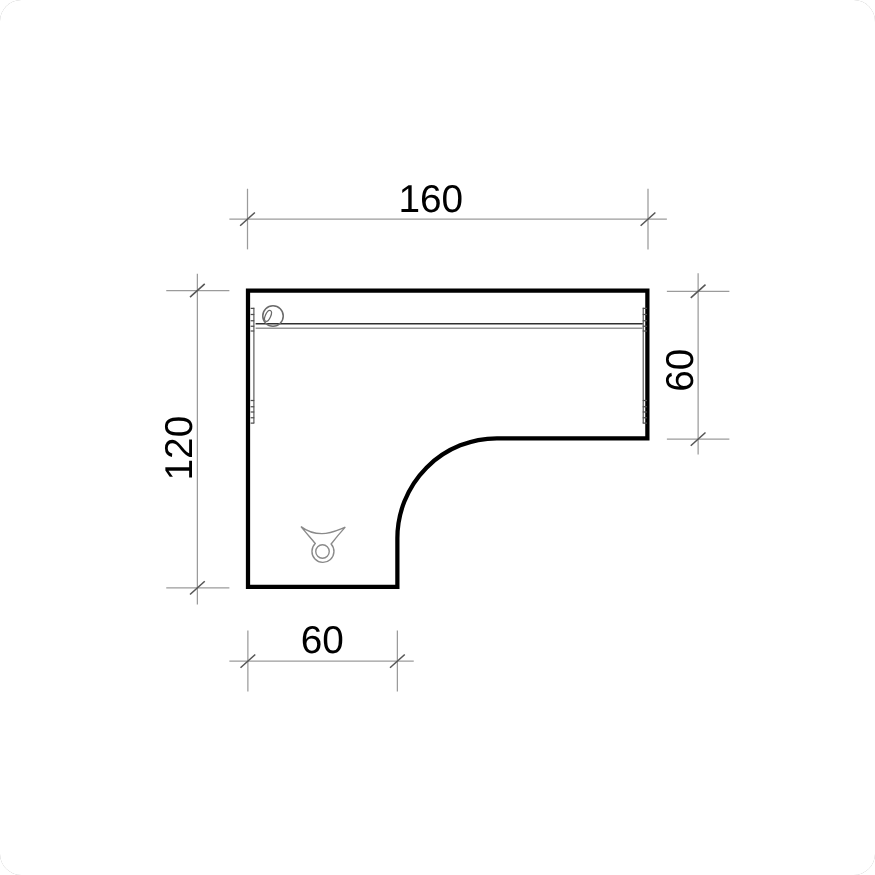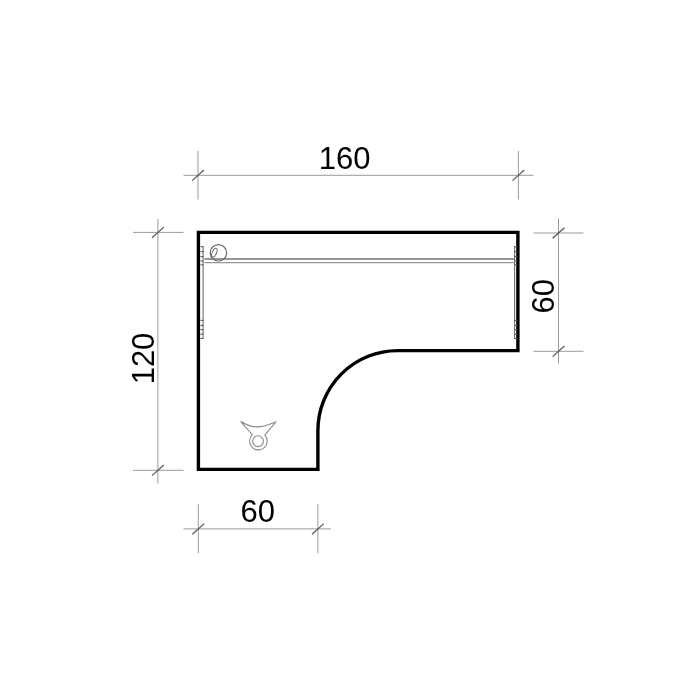--- a/index.html
+++ b/index.html
@@ -1,16 +1,16 @@
 <!DOCTYPE html>
 <html><head>
 <meta charset="utf-8">
 <style>
   html,body{margin:0;padding:0;background:#ffffff;}
-  .wrap{width:700px;height:700px;position:relative;background:#a3a3a3;overflow:hidden;transform:translateZ(0);}
+  .wrap{width:700px;height:700px;position:relative;background:#a3a3a3;overflow:hidden;transform:translateZ(0);border-radius:17px;}
   text{font-family:"Liberation Sans",sans-serif;fill:#000000;}
 </style>
 </head>
 <body>
 <div class="wrap">
 <svg width="700" height="700" viewBox="0 0 700 700" xmlns="http://www.w3.org/2000/svg" style="filter:opacity(1);">
 
   <rect x="0" y="0" width="700" height="700" fill="#ffffff"></rect>
 
   <path d="M 198.4,232.4 H 517.9 V 350.6 H 397.5 A 79.8 80.0 0 0 0 317.9,430.6 V 469.4 H 198.4 Z" fill="#ffffff" stroke="#000000" stroke-width="3.4" stroke-linejoin="miter"></path>

